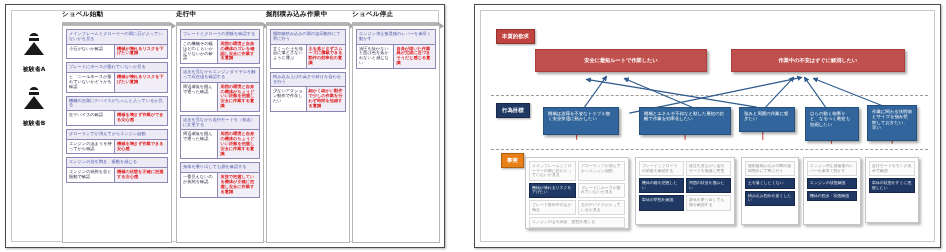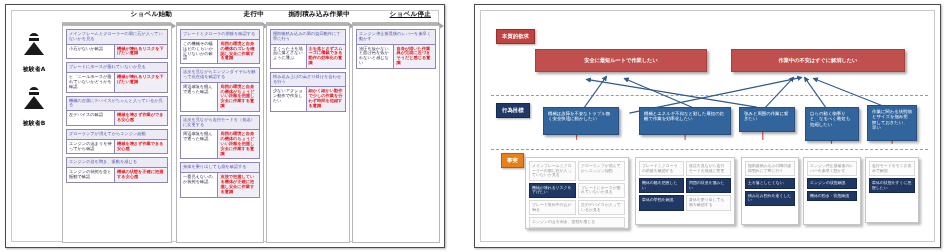--- a/index.html
+++ b/index.html
@@ -10,21 +10,21 @@
   .panel{position:absolute;background:#ffffff;border:1px solid #4a4a4a;
          box-shadow:1px 1px 2px rgba(0,0,0,.30);box-sizing:border-box;}
   #panel-left{left:5px;top:4px;width:440px;height:244px;}
   #panel-right{left:474px;top:4px;width:467px;height:244px;}
   .inner-frame{position:absolute;left:5px;top:5px;right:5px;bottom:5px;
                border:1px solid #c9c9c9;box-sizing:border-box;}
 
   
   #matrix{position:absolute;left:0;top:0;width:100%;height:100%;}
 
-  .phase-head{position:absolute;top:3px;height:13px;line-height:13px;text-align:right;
+  .phase-head{position:absolute;top:3px;height:13px;line-height:13px;text-align:left;
               font-size:6.6px;font-weight:bold;color:#111;letter-spacing:.2px;}
   .chev{position:absolute;top:17px;height:9px;
         background:linear-gradient(#b9b9b9,#9d9d9d);}
   .chev:after{content:"";position:absolute;right:-6px;top:0;width:0;height:0;
         border-top:4.5px solid transparent;border-bottom:4.5px solid transparent;
         border-left:6px solid #a4a4a4;}
 
   .subj-col{position:absolute;left:2px;top:20px;width:52px;bottom:4px;}
   .subject{position:absolute;width:52px;text-align:center;}
   .subject .pic{display:block;margin:0 auto 1px;width:22px;height:22px;position:relative;}
@@ -108,21 +108,21 @@
             <span class="head"></span>
               <span class="body"></span>
           </span>
           <span class="nm">被験者B</span>
         </div>
       </div>
 
       <div class="phase-head" style="left:56px;width:110px;">ショベル始動</div>
       <div class="phase-head" style="left:260px;width:84px;">掘削積み込み作業中</div>
       <div class="phase-head" style="left:170px;width:88px;">走行中</div>
-      <div class="phase-head" style="left:337px;width:88px;text-decoration:underline;">ショベル停止</div>
+      <div class="phase-head" style="left:346px;width:88px;">ショベル停止</div>
 
       <div class="chev" style="left:56px;width:108px;"></div>
       <div class="chev" style="left:170px;width:86px;"></div>
       <div class="chev" style="left:260px;width:82px;"></div>
       <div class="chev" style="left:346px;width:86px;"></div>
 
       <div class="col" id="col-1" style="left:56px;width:110px;">
           <div class="grp">
             <div class="utter">メインフレームとクローラーの間に石が入っていないかを見る</div>
             <div class="pair">

